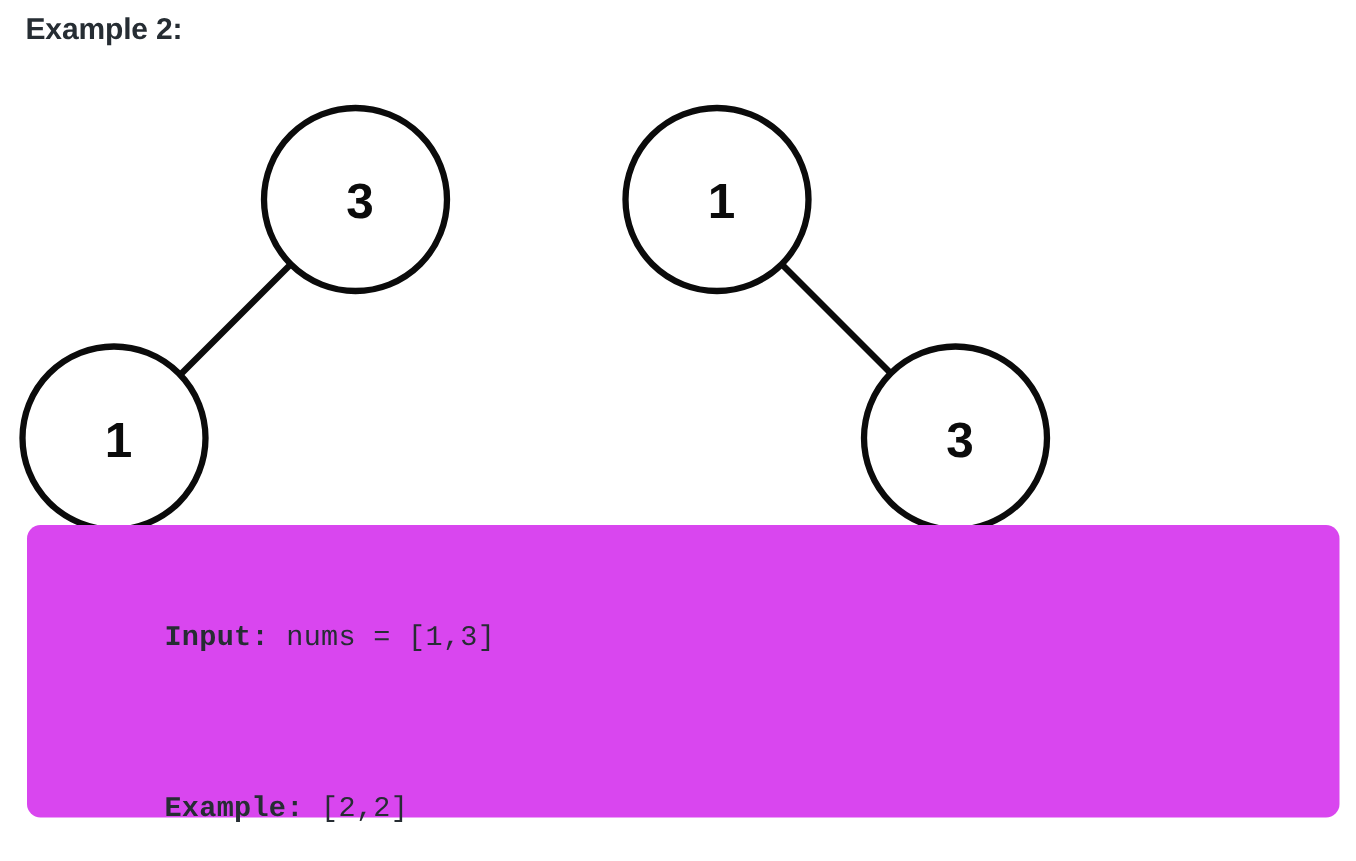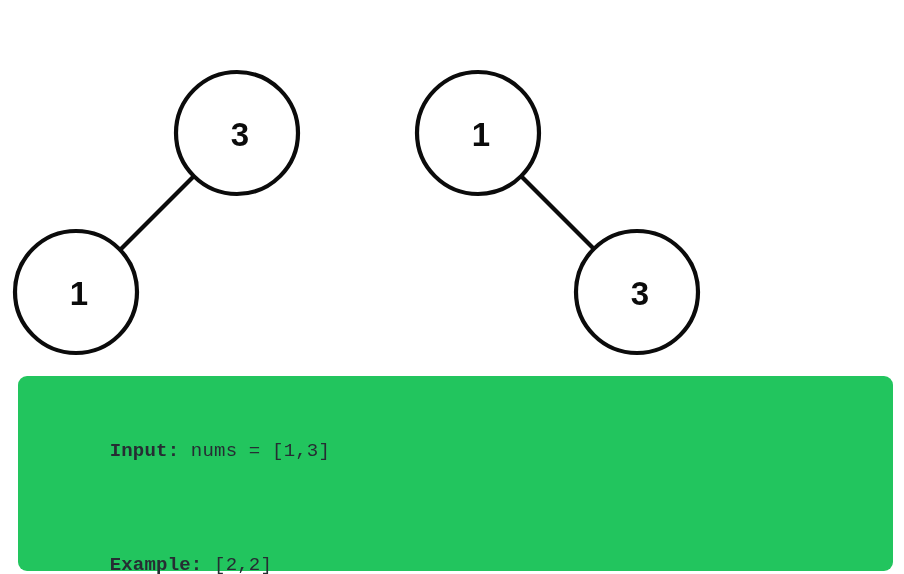--- a/index.html
+++ b/index.html
@@ -55,24 +55,24 @@
     font-family: "Liberation Sans", sans-serif;
     font-size: 33px;
     font-weight: bold;
     fill: #0b0b0b;
     text-anchor: middle;
     dominant-baseline: central;
   }
   .code-panel {
     position: absolute;
     left: 18px;
-    top: 376px;
+    top: 350px;
     width: 875px;
     height: 195px;
-    background: #22c55e;
+    background: #d946ef;
     border-radius: 9px;
     box-sizing: border-box;
     padding: 18px 20px 18px 22px;
   }
   .code-line {
     font-family: "Liberation Mono", "DejaVu Sans Mono", monospace;
     font-size: 19px;
     line-height: 38px;
     color: #262d33;
     white-space: pre;
@@ -83,20 +83,21 @@
   }
   .code-value {
     font-weight: normal;
   }
 </style>
 </head>
 <body>
 
 <div id="page">
 
+  <div class="heading">Example 2:</div>
 
   <div class="trees-area">
     <svg class="tree-svg" width="904" height="310" viewBox="0 0 904 310">
 
       <g>
         <line class="node-edge" x1="194" y1="128" x2="119" y2="203"></line>
         <circle class="node-circle" cx="237" cy="85" r="61"></circle>
         <text class="node-label" x="240" y="86">3</text>
         <circle class="node-circle" cx="76" cy="244" r="61"></circle>
         <text class="node-label" x="79" y="245">1</text>

